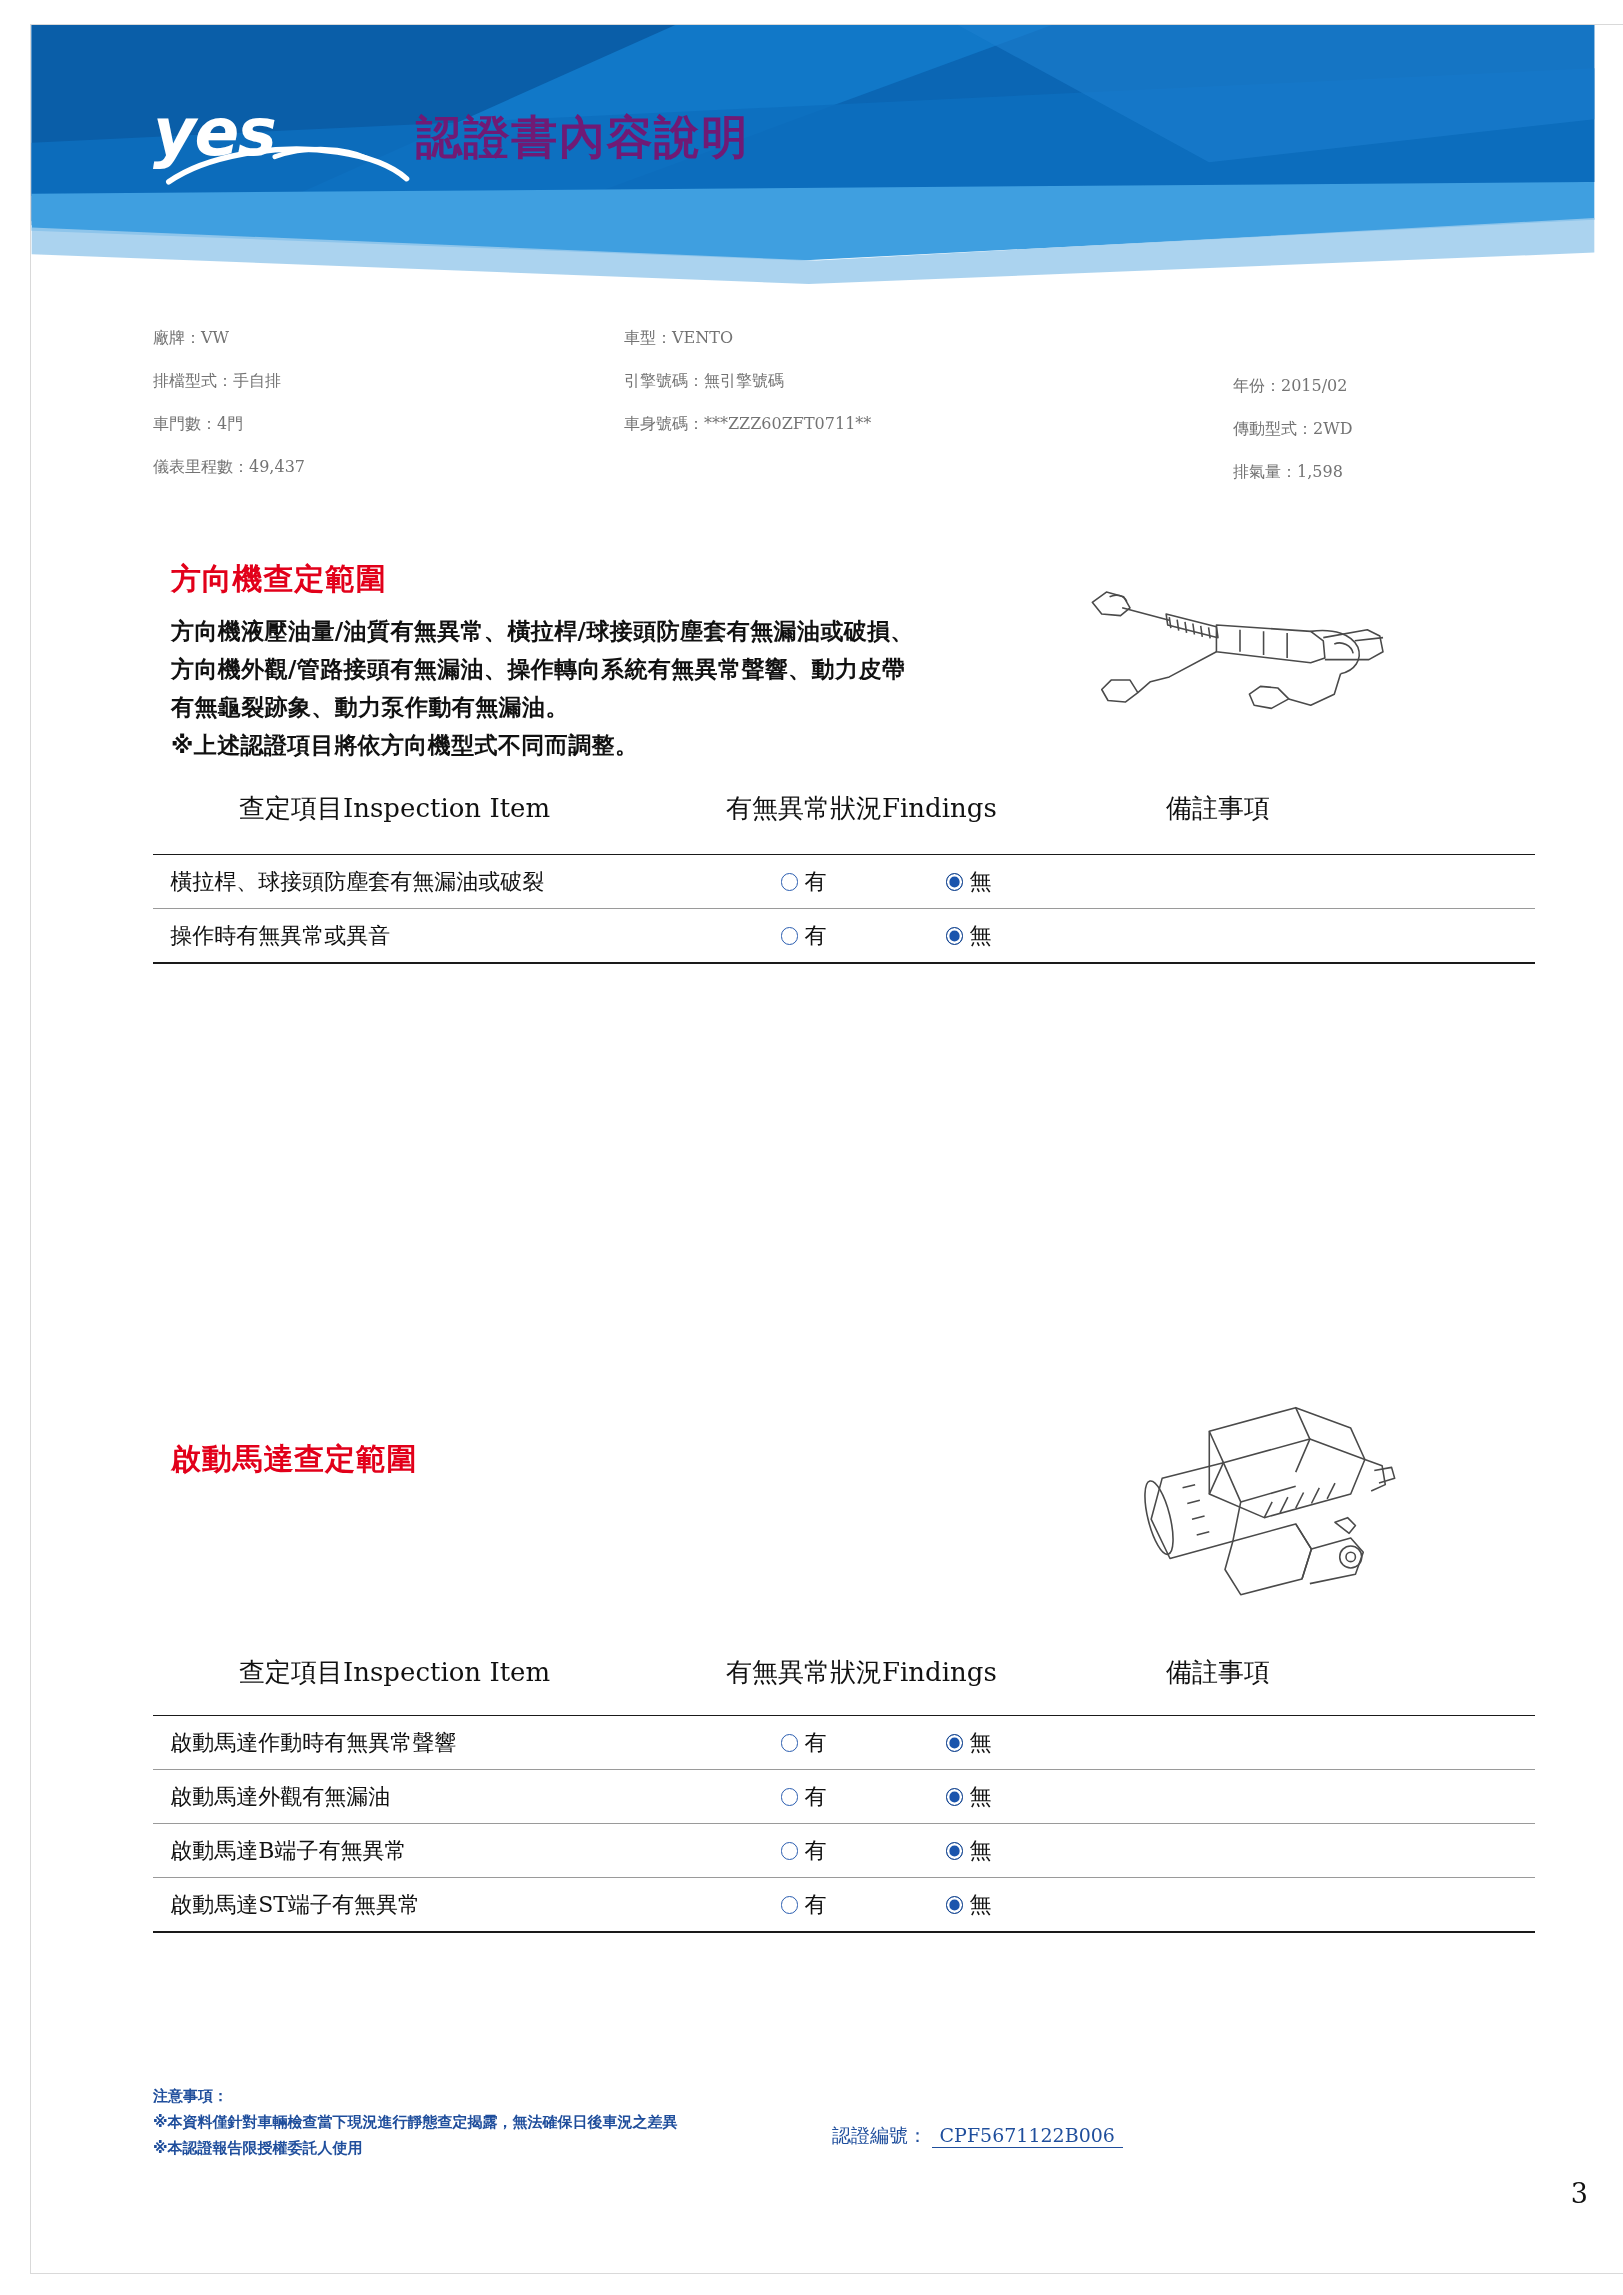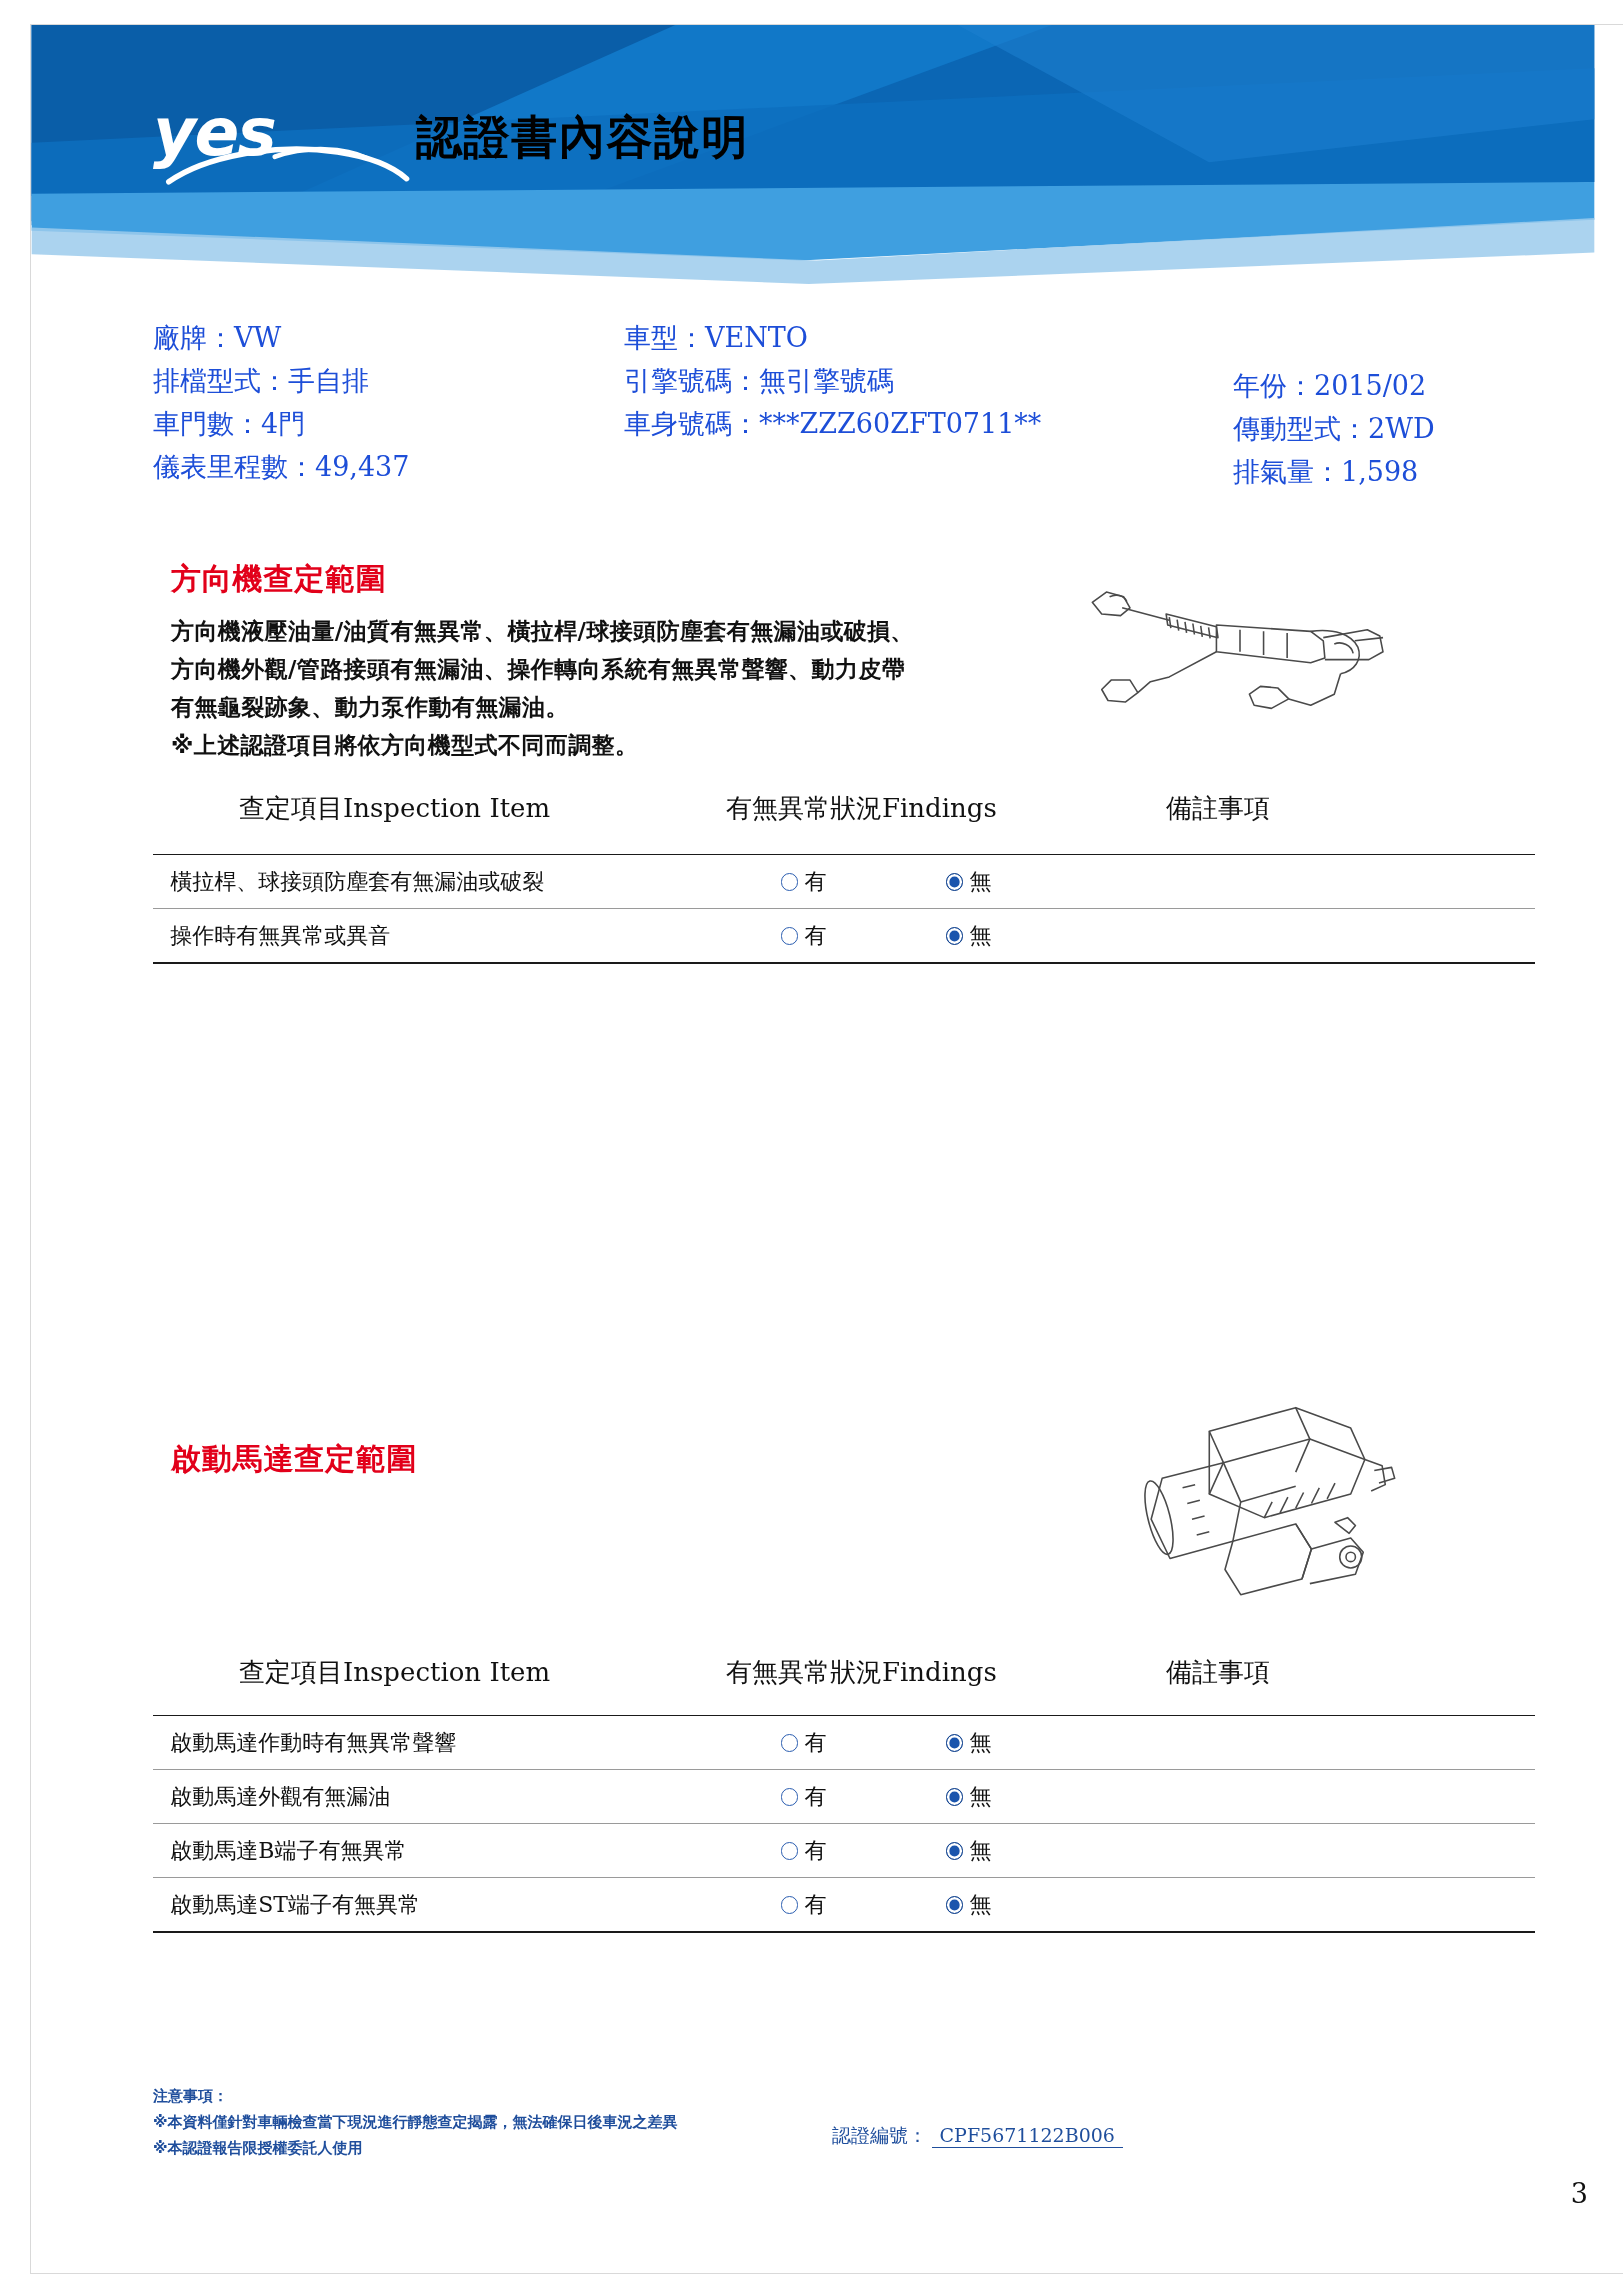--- a/index.html
+++ b/index.html
@@ -56,38 +56,38 @@
     color: #ffffff;
     letter-spacing: -1.6px;
     line-height: 66px;
   }
   .header-title {
     position: absolute;
     left: 385px;
     top: 82px;
     font-size: 46px;
     font-weight: bold;
-    color: #000000;
+    color: #701a75;
     letter-spacing: 1.6px;
   }
 
   
   .vehicle-info {
     position: absolute;
     left: 0;
     top: 291px;
     width: 1564px;
     height: 173px;
   }
   .vi-col {
     position: absolute;
     font-family: "DejaVu Serif", "Liberation Serif", serif;
-    font-size: 27px;
+    font-size: 16px;
     line-height: 43px;
-    color: #1d4ed8;
+    color: #737373;
     white-space: nowrap;
   }
   .vi-col.c1 { left: 122px; top: 0; }
   .vi-col.c2 { left: 593px; top: 0; }
   .vi-col.c3 { left: 1202px; top: 0; margin-top: 48px; }
 
   
   .section-title {
     position: absolute;
     font-size: 30px;

